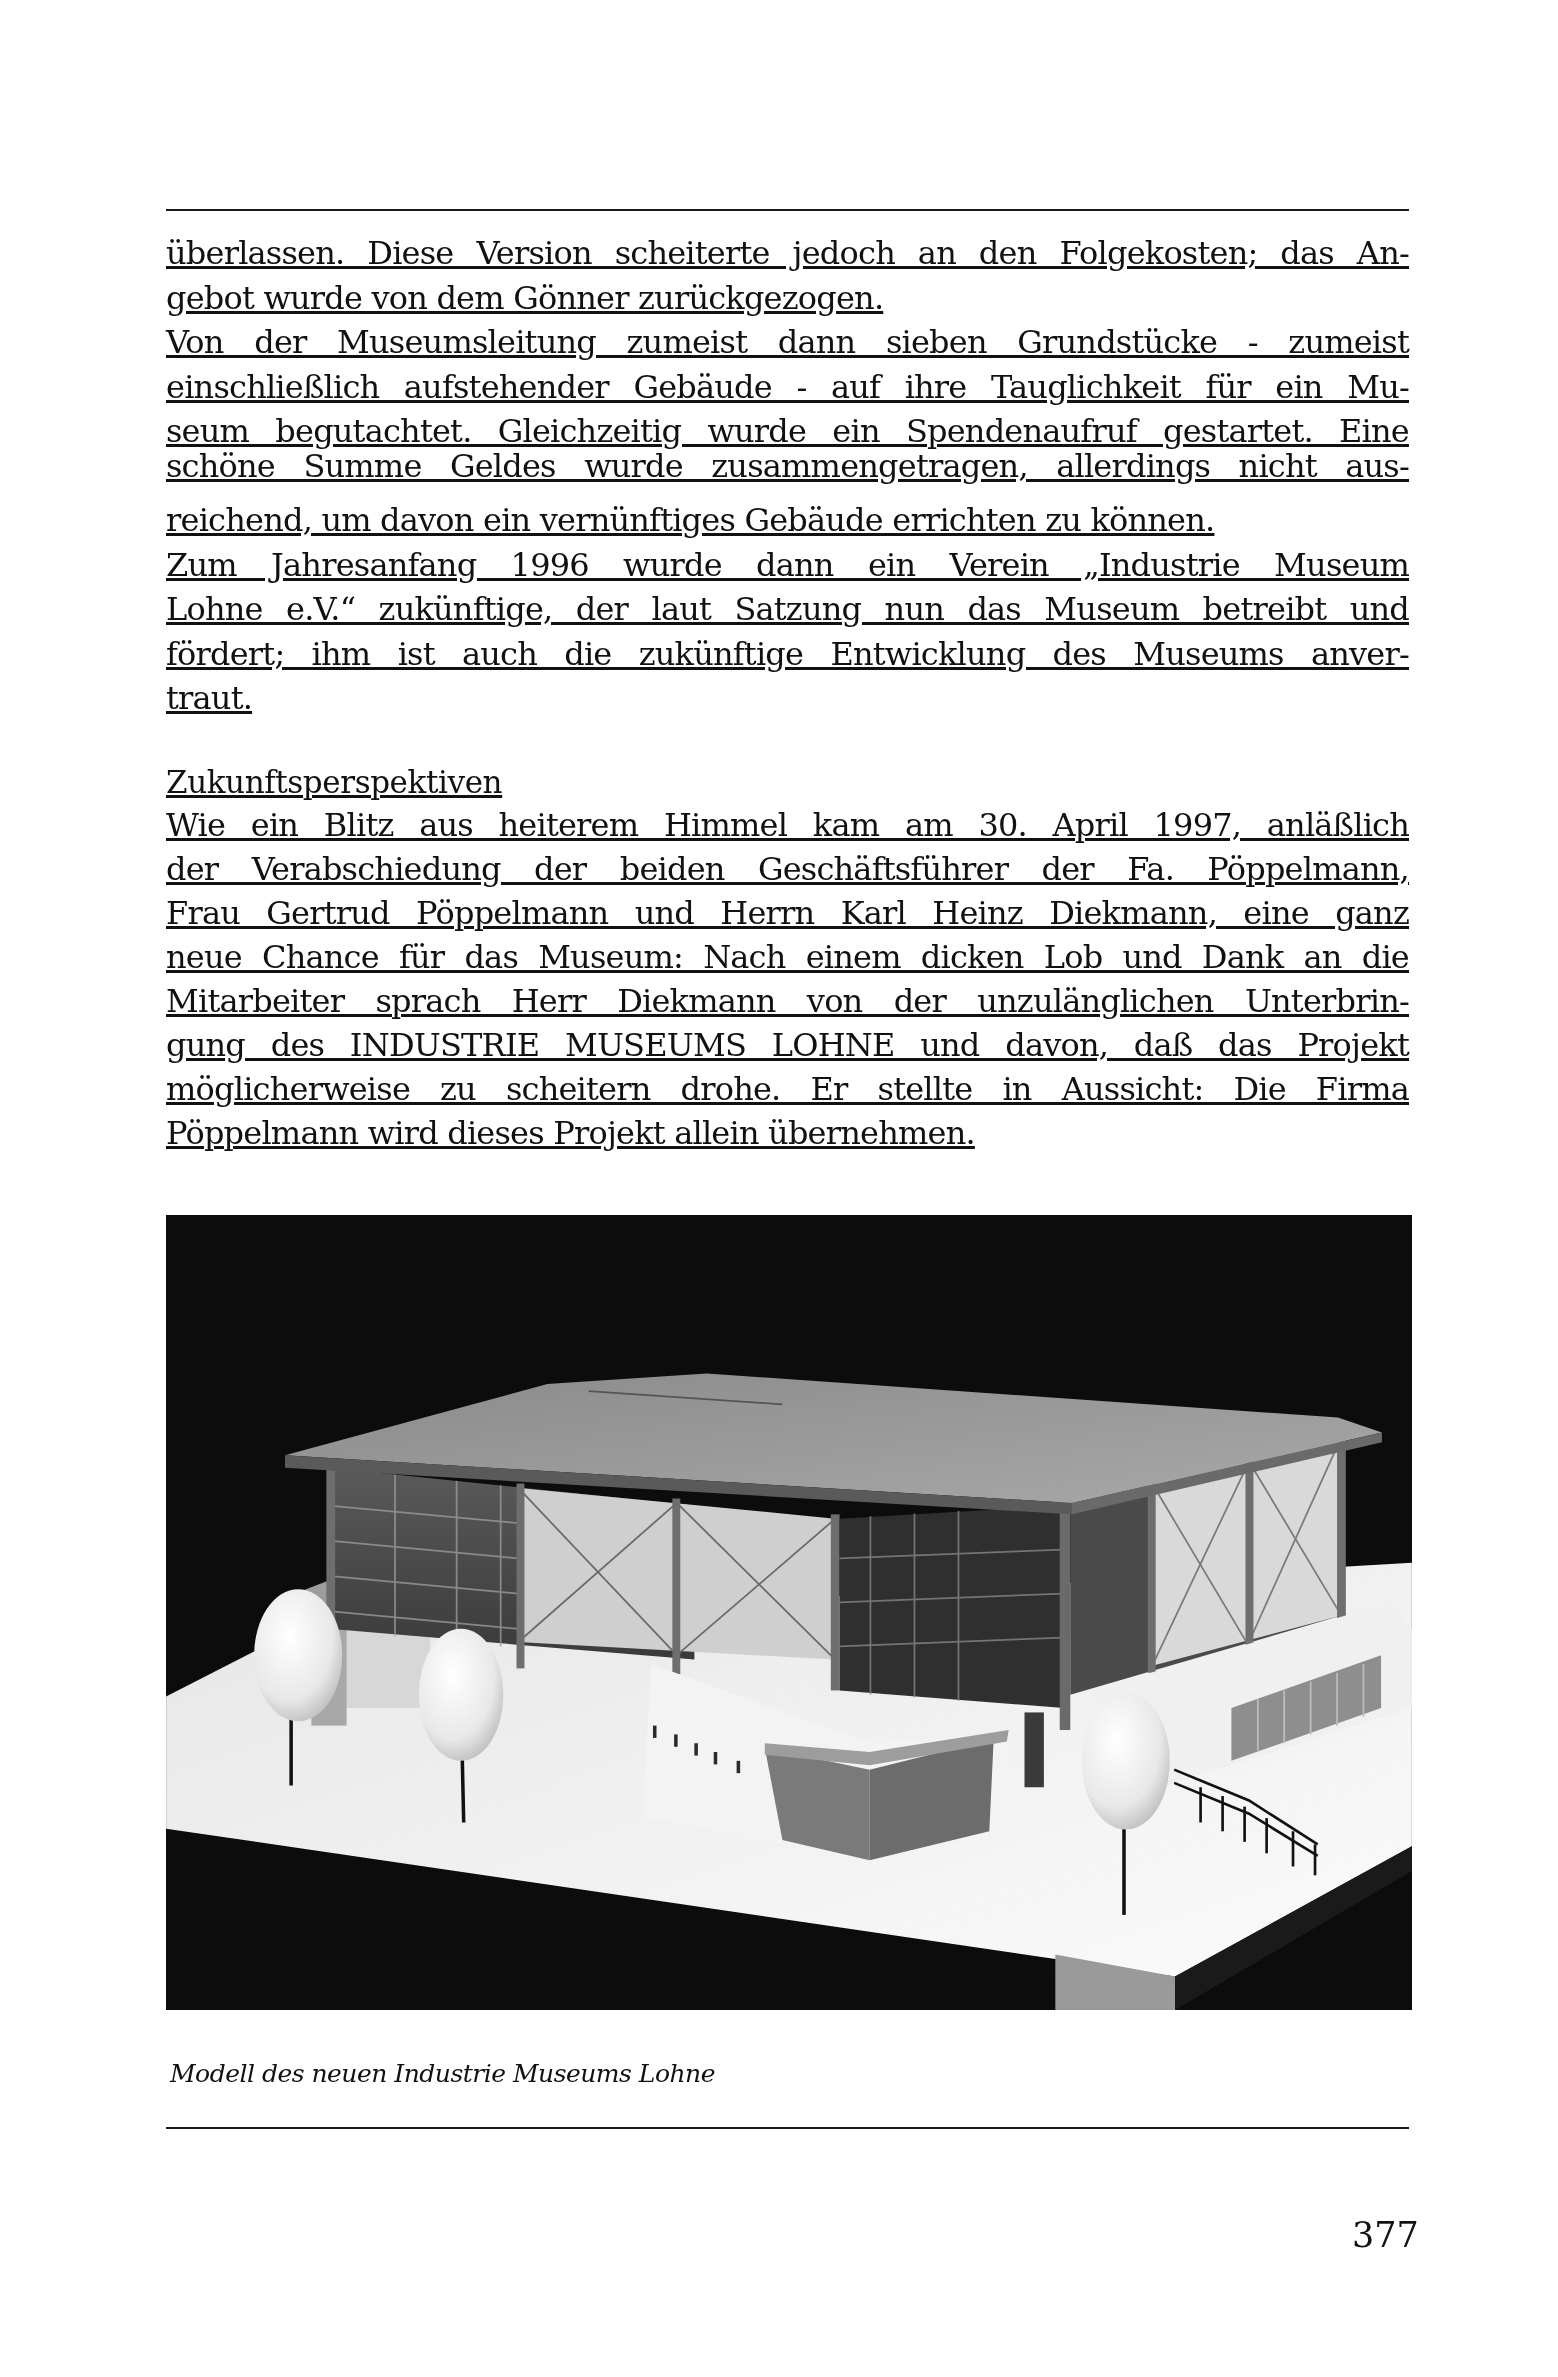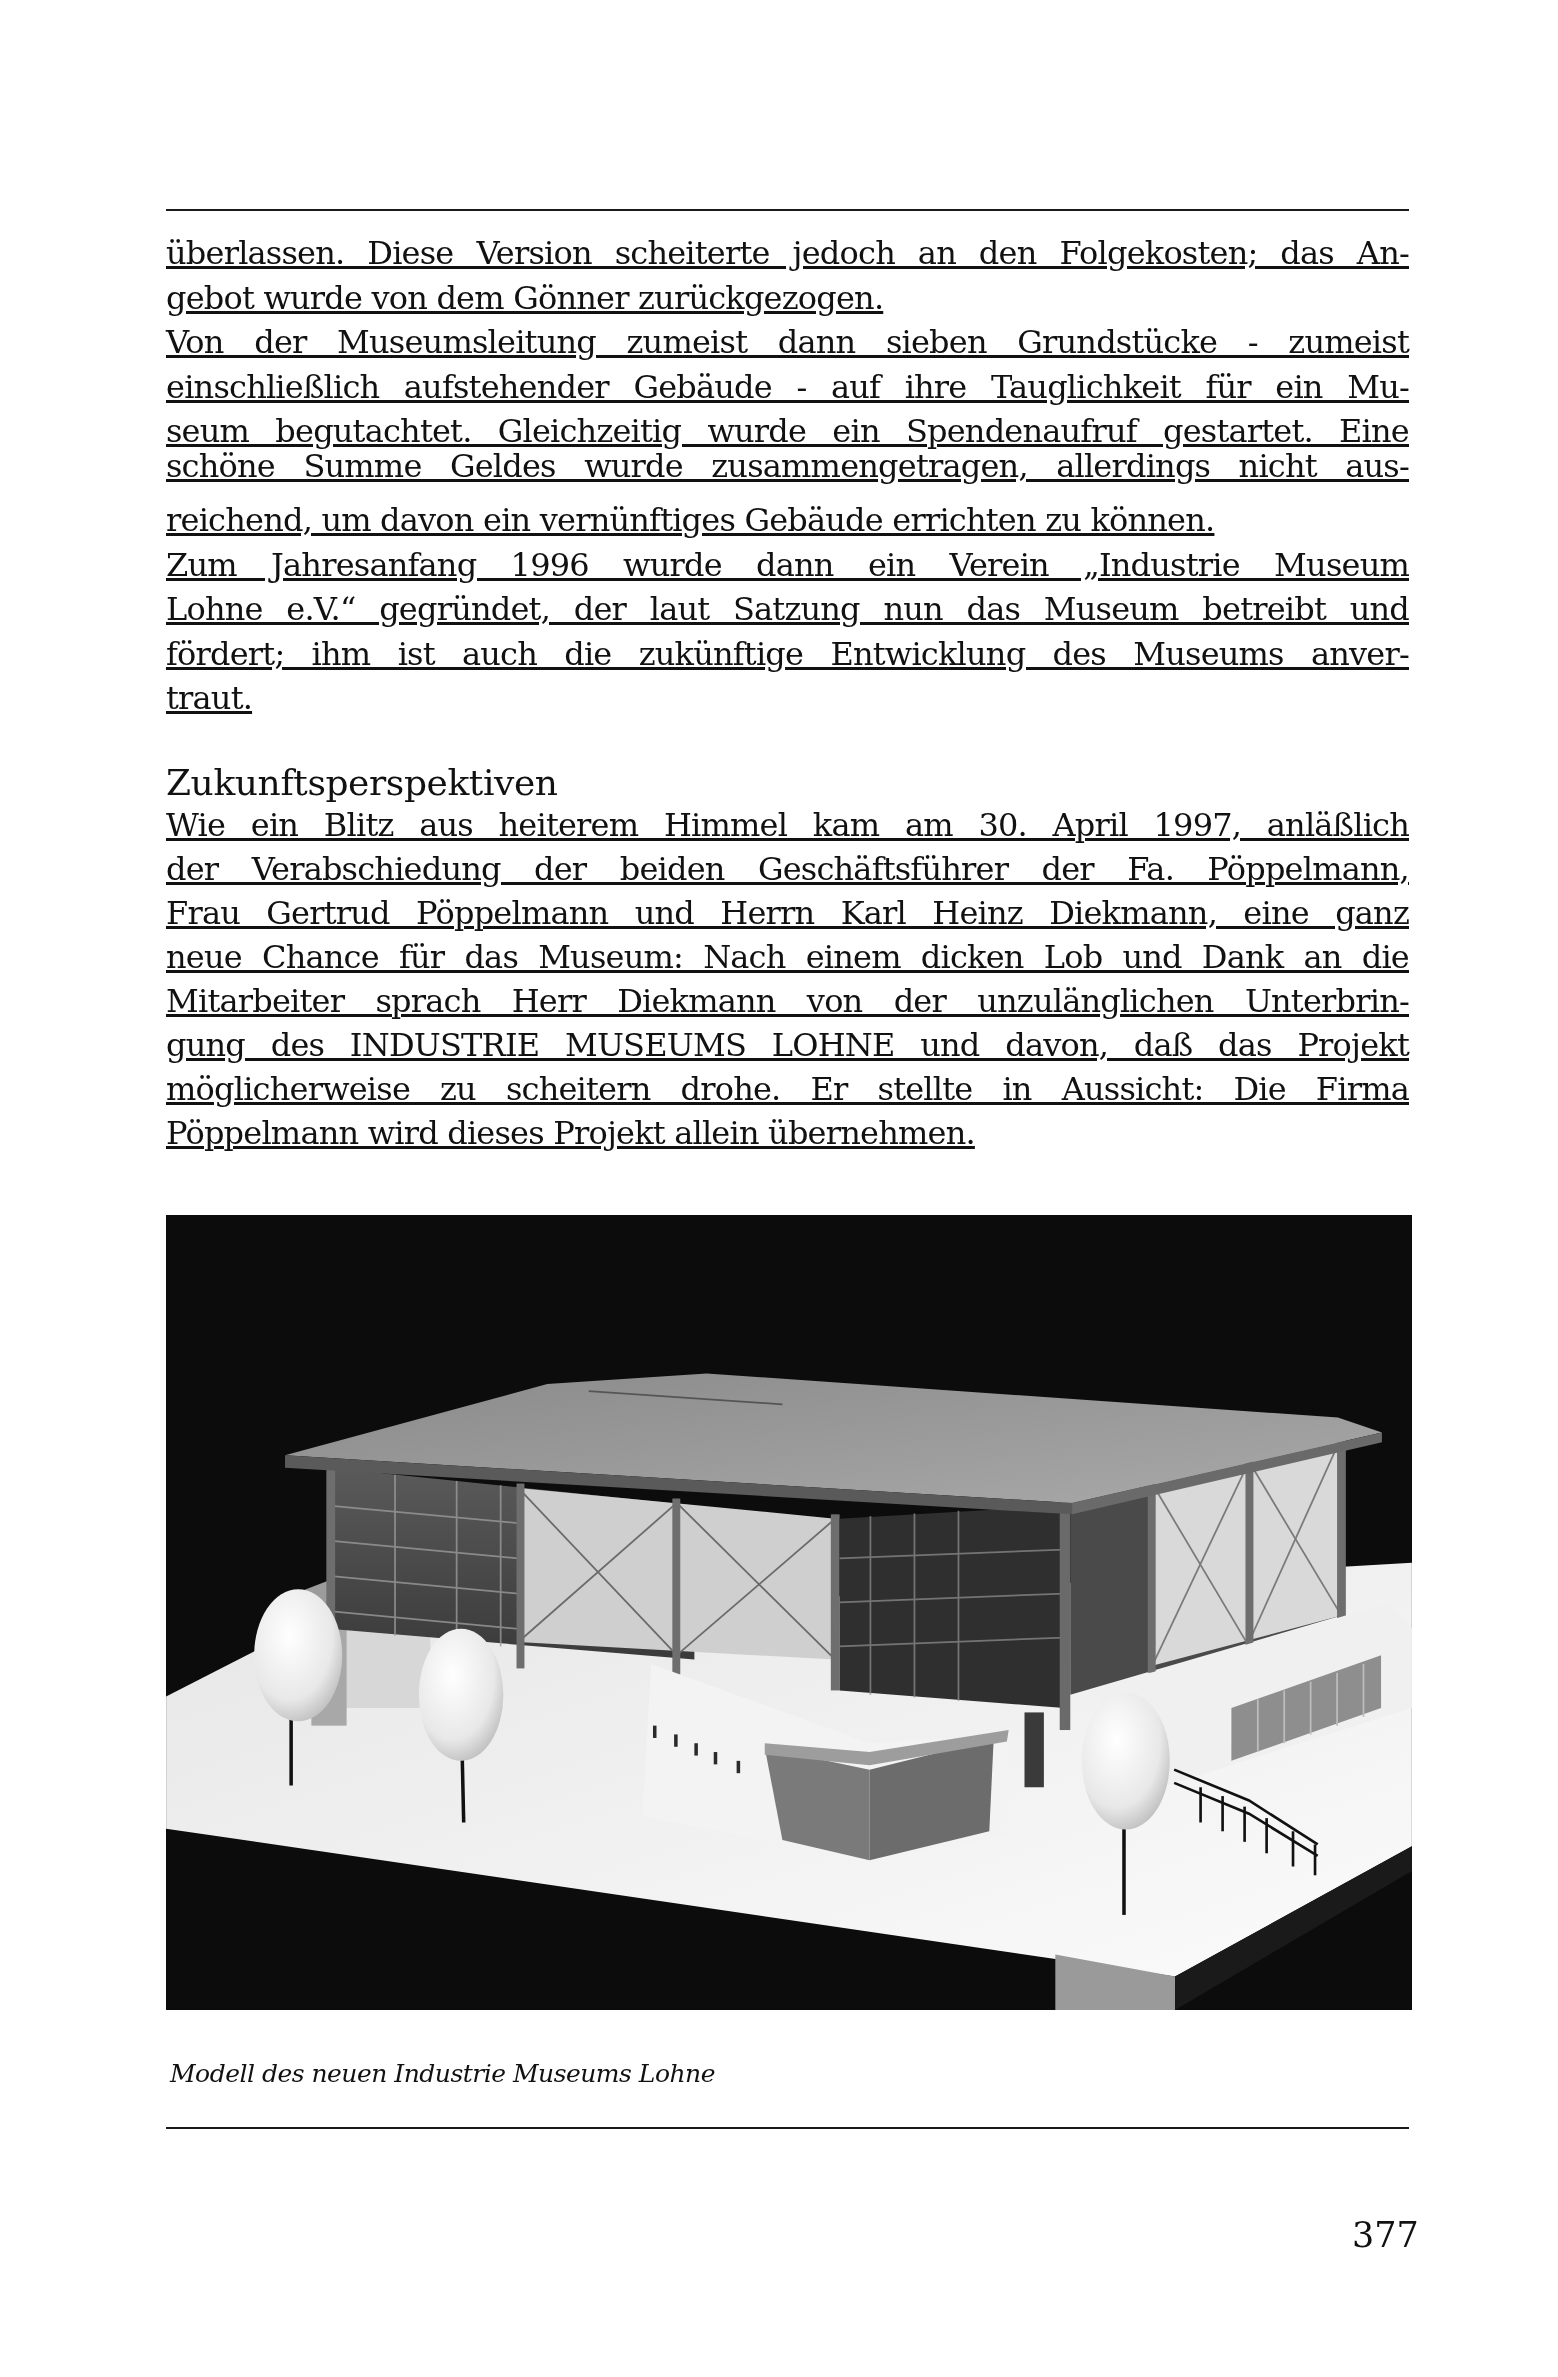--- a/index.html
+++ b/index.html
@@ -7,22 +7,22 @@
          font-family: "DejaVu Serif", "Liberation Serif", serif; color: #111111; }
   .rule { position: absolute; left: 166px; width: 1243px; height: 0;
           border-top: 2.2px solid #1a1a1a; }
   .rule.top { top: 209px; }
   .rule.bottom { top: 2127px; }
   .col { position: absolute; left: 166px; width: 1243px; }
   .line { position: absolute; left: 0; width: 1243px; height: 44px;
           font-size: 32px; line-height: 44px; white-space: nowrap;
           text-align: justify; text-align-last: justify; letter-spacing: -0.8px; text-decoration: underline; }
   .line.last { text-align-last: left; }
-  .heading { position: absolute; left: 166px; top: 756px; font-size: 36px;
-             line-height: 53px; white-space: nowrap; letter-spacing: -0.4px; }
+  .heading { position: absolute; left: 166px; top: 756px; font-size: 31px;
+             line-height: 53px; white-space: nowrap; letter-spacing: -0.4px; text-decoration: underline; }
   .photo { position: absolute; left: 166px; top: 1215px; width: 1246px; height: 795px;
            background: #0c0c0c; overflow: hidden; }
   .photo svg { display: block; }
   .caption { position: absolute; left: 170px; top: 2052px; font-size: 25px;
              line-height: 44px; font-style: italic; white-space: nowrap; letter-spacing: -0.5px; }
   .pagenum { position: absolute; left: 1352px; top: 2189px; width: 63px; text-align: right;
              font-size: 35px; line-height: 44px; margin-top: 24px; }
 </style>
 </head>
 <body>
@@ -31,21 +31,21 @@
 
 <div class="col" style="top:231px;">
   <div class="line" style="top:0px">überlassen. Diese Version scheiterte jedoch an den Folgekosten; das An-</div>
   <div class="line last" style="top:45px">gebot wurde von dem Gönner zurückgezogen.</div>
   <div class="line" style="top:89px">Von der Museumsleitung zumeist dann sieben Grundstücke - zumeist</div>
   <div class="line" style="top:134px">einschließlich aufstehender Gebäude - auf ihre Tauglichkeit für ein Mu-</div>
   <div class="line" style="top:178px">seum begutachtet. Gleichzeitig wurde ein Spendenaufruf gestartet. Eine</div>
   <div class="line" style="top:213px">schöne Summe Geldes wurde zusammengetragen, allerdings nicht aus-</div>
   <div class="line last" style="top:267px">reichend, um davon ein vernünftiges Gebäude errichten zu können.</div>
   <div class="line" style="top:312px">Zum Jahresanfang 1996 wurde dann ein Verein „Industrie Museum</div>
-  <div class="line" style="top:356px">Lohne e.V.“ gegründet, der laut Satzung nun das Museum betreibt und</div>
+  <div class="line" style="top:356px">Lohne e.V.“ zukünftige, der laut Satzung nun das Museum betreibt und</div>
   <div class="line" style="top:401px">fördert; ihm ist auch die zukünftige Entwicklung des Museums anver-</div>
   <div class="line last" style="top:445px">traut.</div>
 </div>
 
 <div class="heading">Zukunftsperspektiven</div>
 
 <div class="col" style="top:803px;">
   <div class="line" style="top:0px">Wie ein Blitz aus heiterem Himmel kam am 30. April 1997, anläßlich</div>
   <div class="line" style="top:44px">der Verabschiedung der beiden Geschäftsführer der Fa. Pöppelmann,</div>
   <div class="line" style="top:88px">Frau Gertrud Pöppelmann und Herrn Karl Heinz Diekmann, eine ganz</div>

